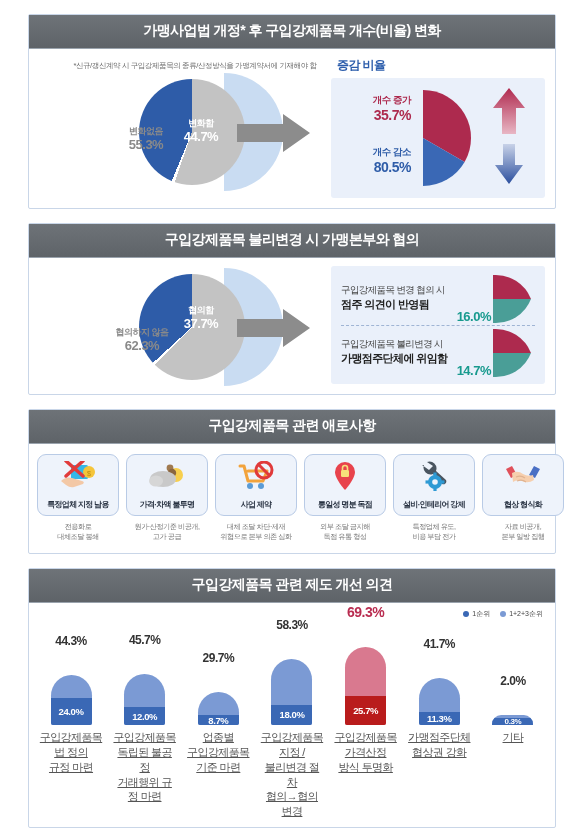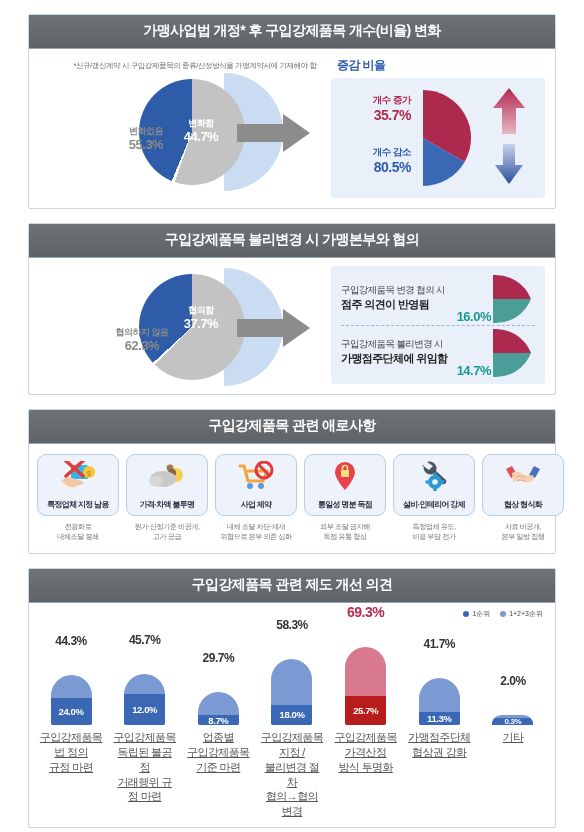--- a/index.html
+++ b/index.html
@@ -332,21 +332,21 @@
             <div class="bar-top">44.3%</div>
             <div class="bar" style="height: 49.8615px;">
               <div class="fill" style="height: 27.013px;">
                 <span>24.0%</span>
               </div>
             </div>
           </div>
           <div class="bar-col">
             <div class="bar-top">45.7%</div>
             <div class="bar" style="height: 51.4372px;">
-              <div class="fill" style="height: 31px;">
+              <div class="fill" style="height: 18px;">
                 <span>12.0%</span>
               </div>
             </div>
           </div>
           <div class="bar-col">
             <div class="bar-top">29.7%</div>
             <div class="bar" style="height: 33.4286px;">
               <div class="fill" style="height: 9.79221px;">
                 <span>8.7%</span>
               </div>

